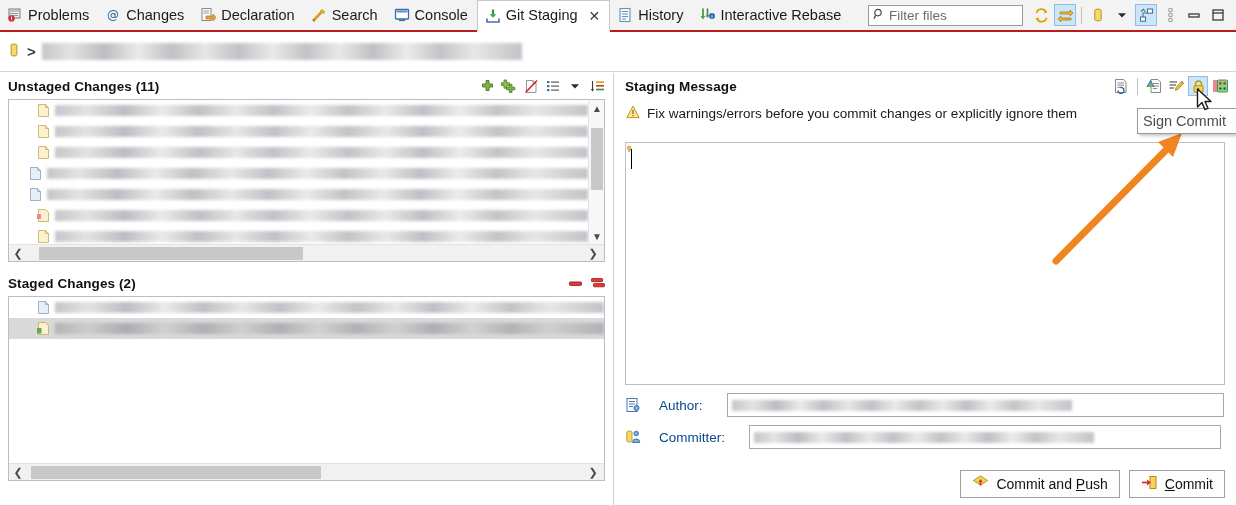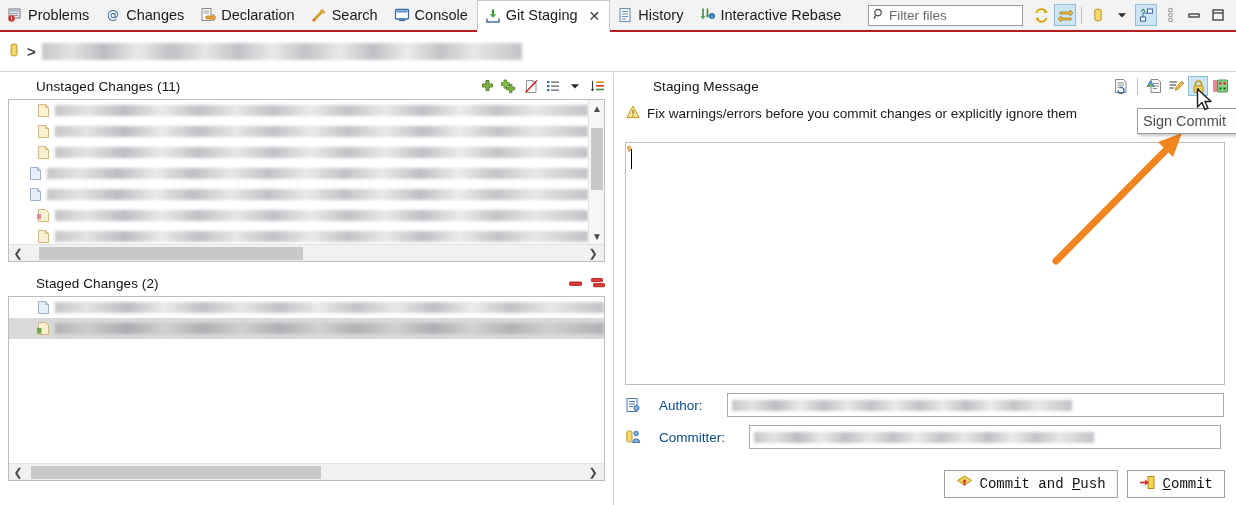--- a/index.html
+++ b/index.html
@@ -96,23 +96,22 @@
   
   .leftpane { position: absolute; left: 0; top: 73px; width: 613px; height: 432px; background:#fff; }
   .rightpane { position: absolute; left: 614px; top: 73px; width: 622px; height: 432px; background:#fff; }
   .pane-divider { position:absolute; left:613px; top:73px; width:1px; height:432px; background:#d0d0d0; }
 
   .sect-head {
     display: flex; align-items: center; height: 26px;
     padding: 0 6px 0 8px;
   }
   .sect-title {
-    font-weight: normal; font-size: 13.5px; color: #111;
+    font-weight: bold; font-size: 13.5px; color: #111;
     letter-spacing: .1px;
-    margin-left: 28px;
   }
   .sect-tools { margin-left: auto; display: flex; align-items: center; gap: 2px; }
   .ibtn { width: 20px; height: 20px; display:flex; align-items:center; justify-content:center; }
 
   .listbox {
     border: 1px solid #bdbdbd; background: #fff;
     position: relative; overflow: hidden;
   }
   .filerow {
     height: 21px; display: flex; align-items: center; gap: 5px;
@@ -161,21 +160,21 @@
     position: absolute; left: 11px; display: flex; align-items: center; gap: 16px; justify-content: space-between;
   }
   .fld-label { font-size: 13.5px; color: #0a4a8a; white-space:nowrap; }
   .fld-ic { width:16px; height:16px; margin-right:2px; }
   .fld-input {
     border: 1px solid #a8a8a8; background: #fff; height: 24px;
     display: flex; align-items: center; padding: 0 4px; overflow: hidden;
   }
   .fld-val { height: 11px; width: 340px; }
 
-  .btnrow { position: absolute; right: 11px; bottom: 7px; display: flex; gap: 9px; font-family: Liberation Mono, monospace; }
+  .btnrow { position: absolute; right: 11px; bottom: 7px; display: flex; gap: 9px; }
   .btn {
     border: 1px solid #a0a0a0; background: #fdfdfd;
     height: 28px; padding: 0 11px; display: flex; align-items: center; gap: 7px;
     font-size: 14px; color: #111; cursor: default;
   }
   .btn u { text-decoration: underline; }
 
   
   .tooltip {
     position: absolute; left: 1137px; top: 108px;

